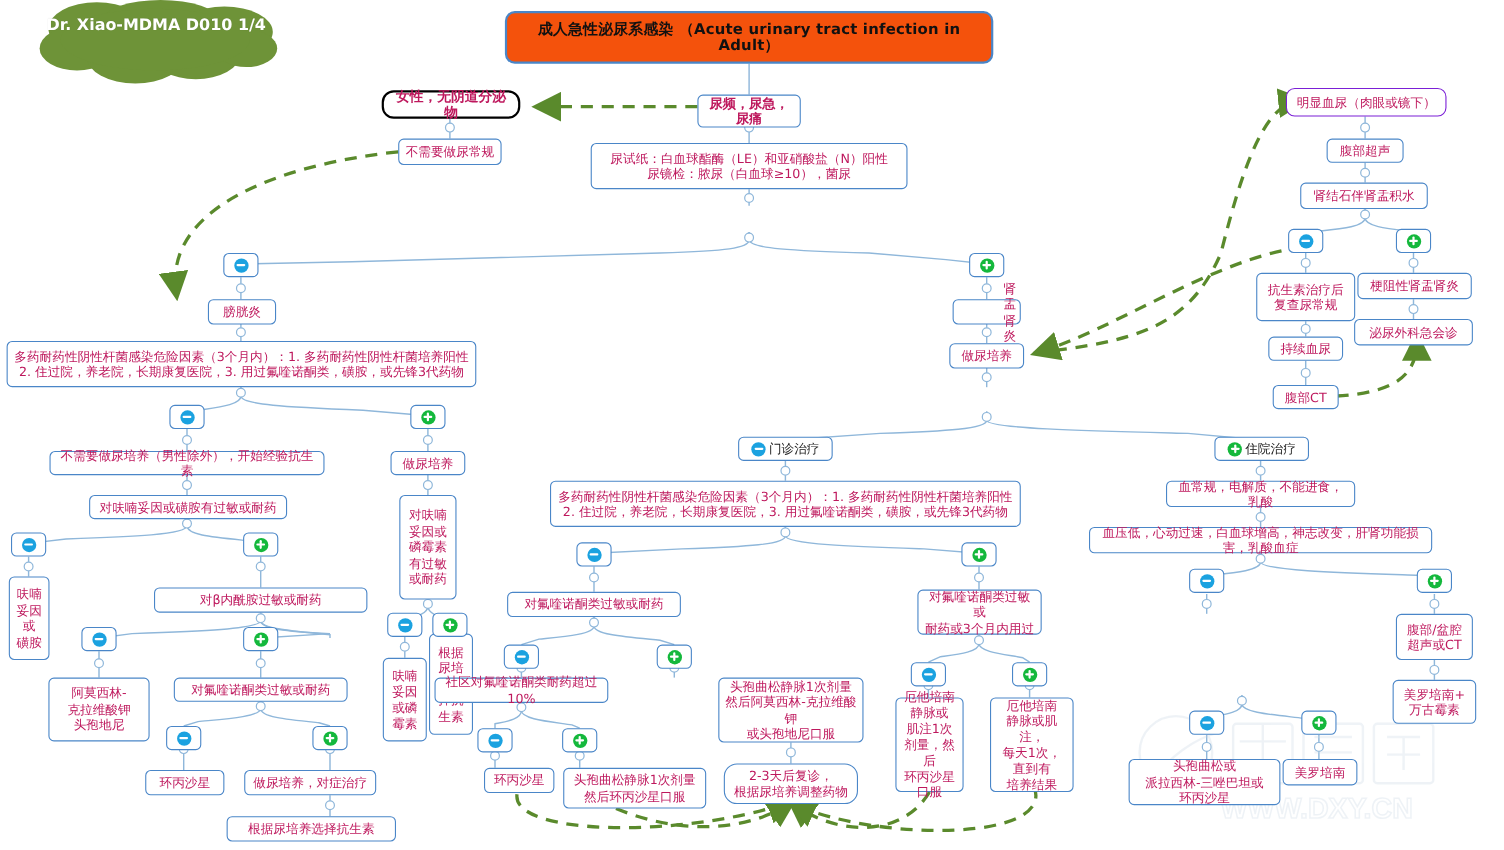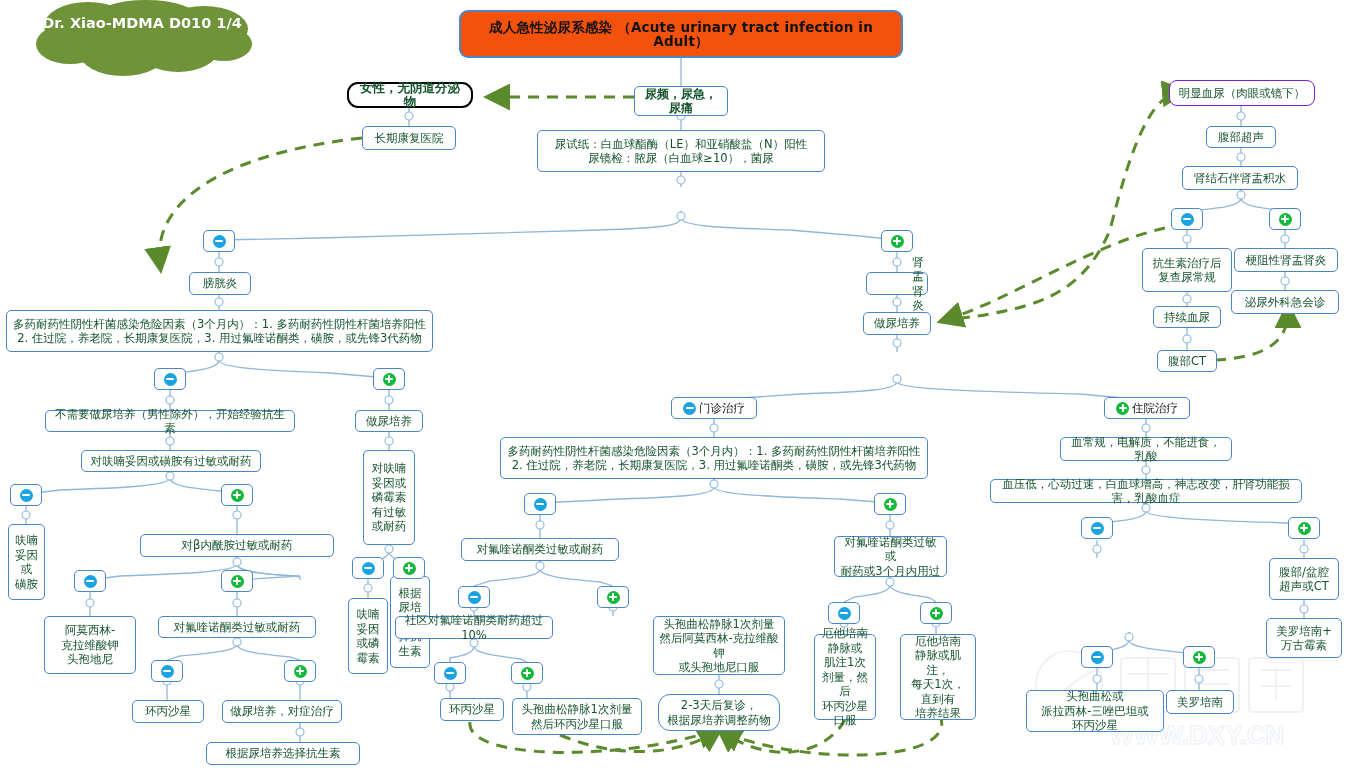--- a/index.html
+++ b/index.html
@@ -18,21 +18,21 @@
     position:absolute;left:0;top:0;width:1367px;height:773px;
     pointer-events:none;
   }
   
   .node{
     position:absolute;
     box-sizing:border-box;
     border:1.6px solid #4a86c8;
     border-radius:5px;
     background:#ffffff;
-    color:#14532d;
+    color:#be185d;
     font-size:11.5px;
     line-height:14.5px;
     text-align:center;
     display:flex;
     align-items:center;
     justify-content:center;
     padding:2px 5px;
     white-space:pre-line;
     z-index:5;
   }
@@ -311,21 +311,21 @@
     <div class="clabel">Dr. Xiao-MDMA
 D010 1/4</div>
   </div>
 
   <div class="node title" style="left:459px;top:10px;width:444px;height:48px;">成人急性泌尿系感染 （Acute urinary tract infection in Adult）</div>
 
   <div class="node bold" style="left:634px;top:86px;width:94px;height:30px;font-size:12px;">尿频，尿急，尿痛</div>
 
   <div class="node black" style="left:347px;top:82px;width:126px;height:26px;">女性，无阴道分泌物</div>
 
-  <div class="node" style="left:362px;top:126px;width:94px;height:24px;">长期康复医院</div>
+  <div class="node" style="left:362px;top:126px;width:94px;height:24px;">不需要做尿常规</div>
 
   <div class="node" style="left:537px;top:130px;width:288px;height:42px;">尿试纸：白血球酯酶（LE）和亚硝酸盐（N）阳性
 尿镜检：脓尿（白血球≥10），菌尿</div>
 
 
   <div class="tog" style="left:203px;top:230px;width:32px;">
     <span class="dot minus"></span>
   </div>
   <div class="node" style="left:189px;top:272px;width:62px;height:23px;">膀胱炎</div>
 

